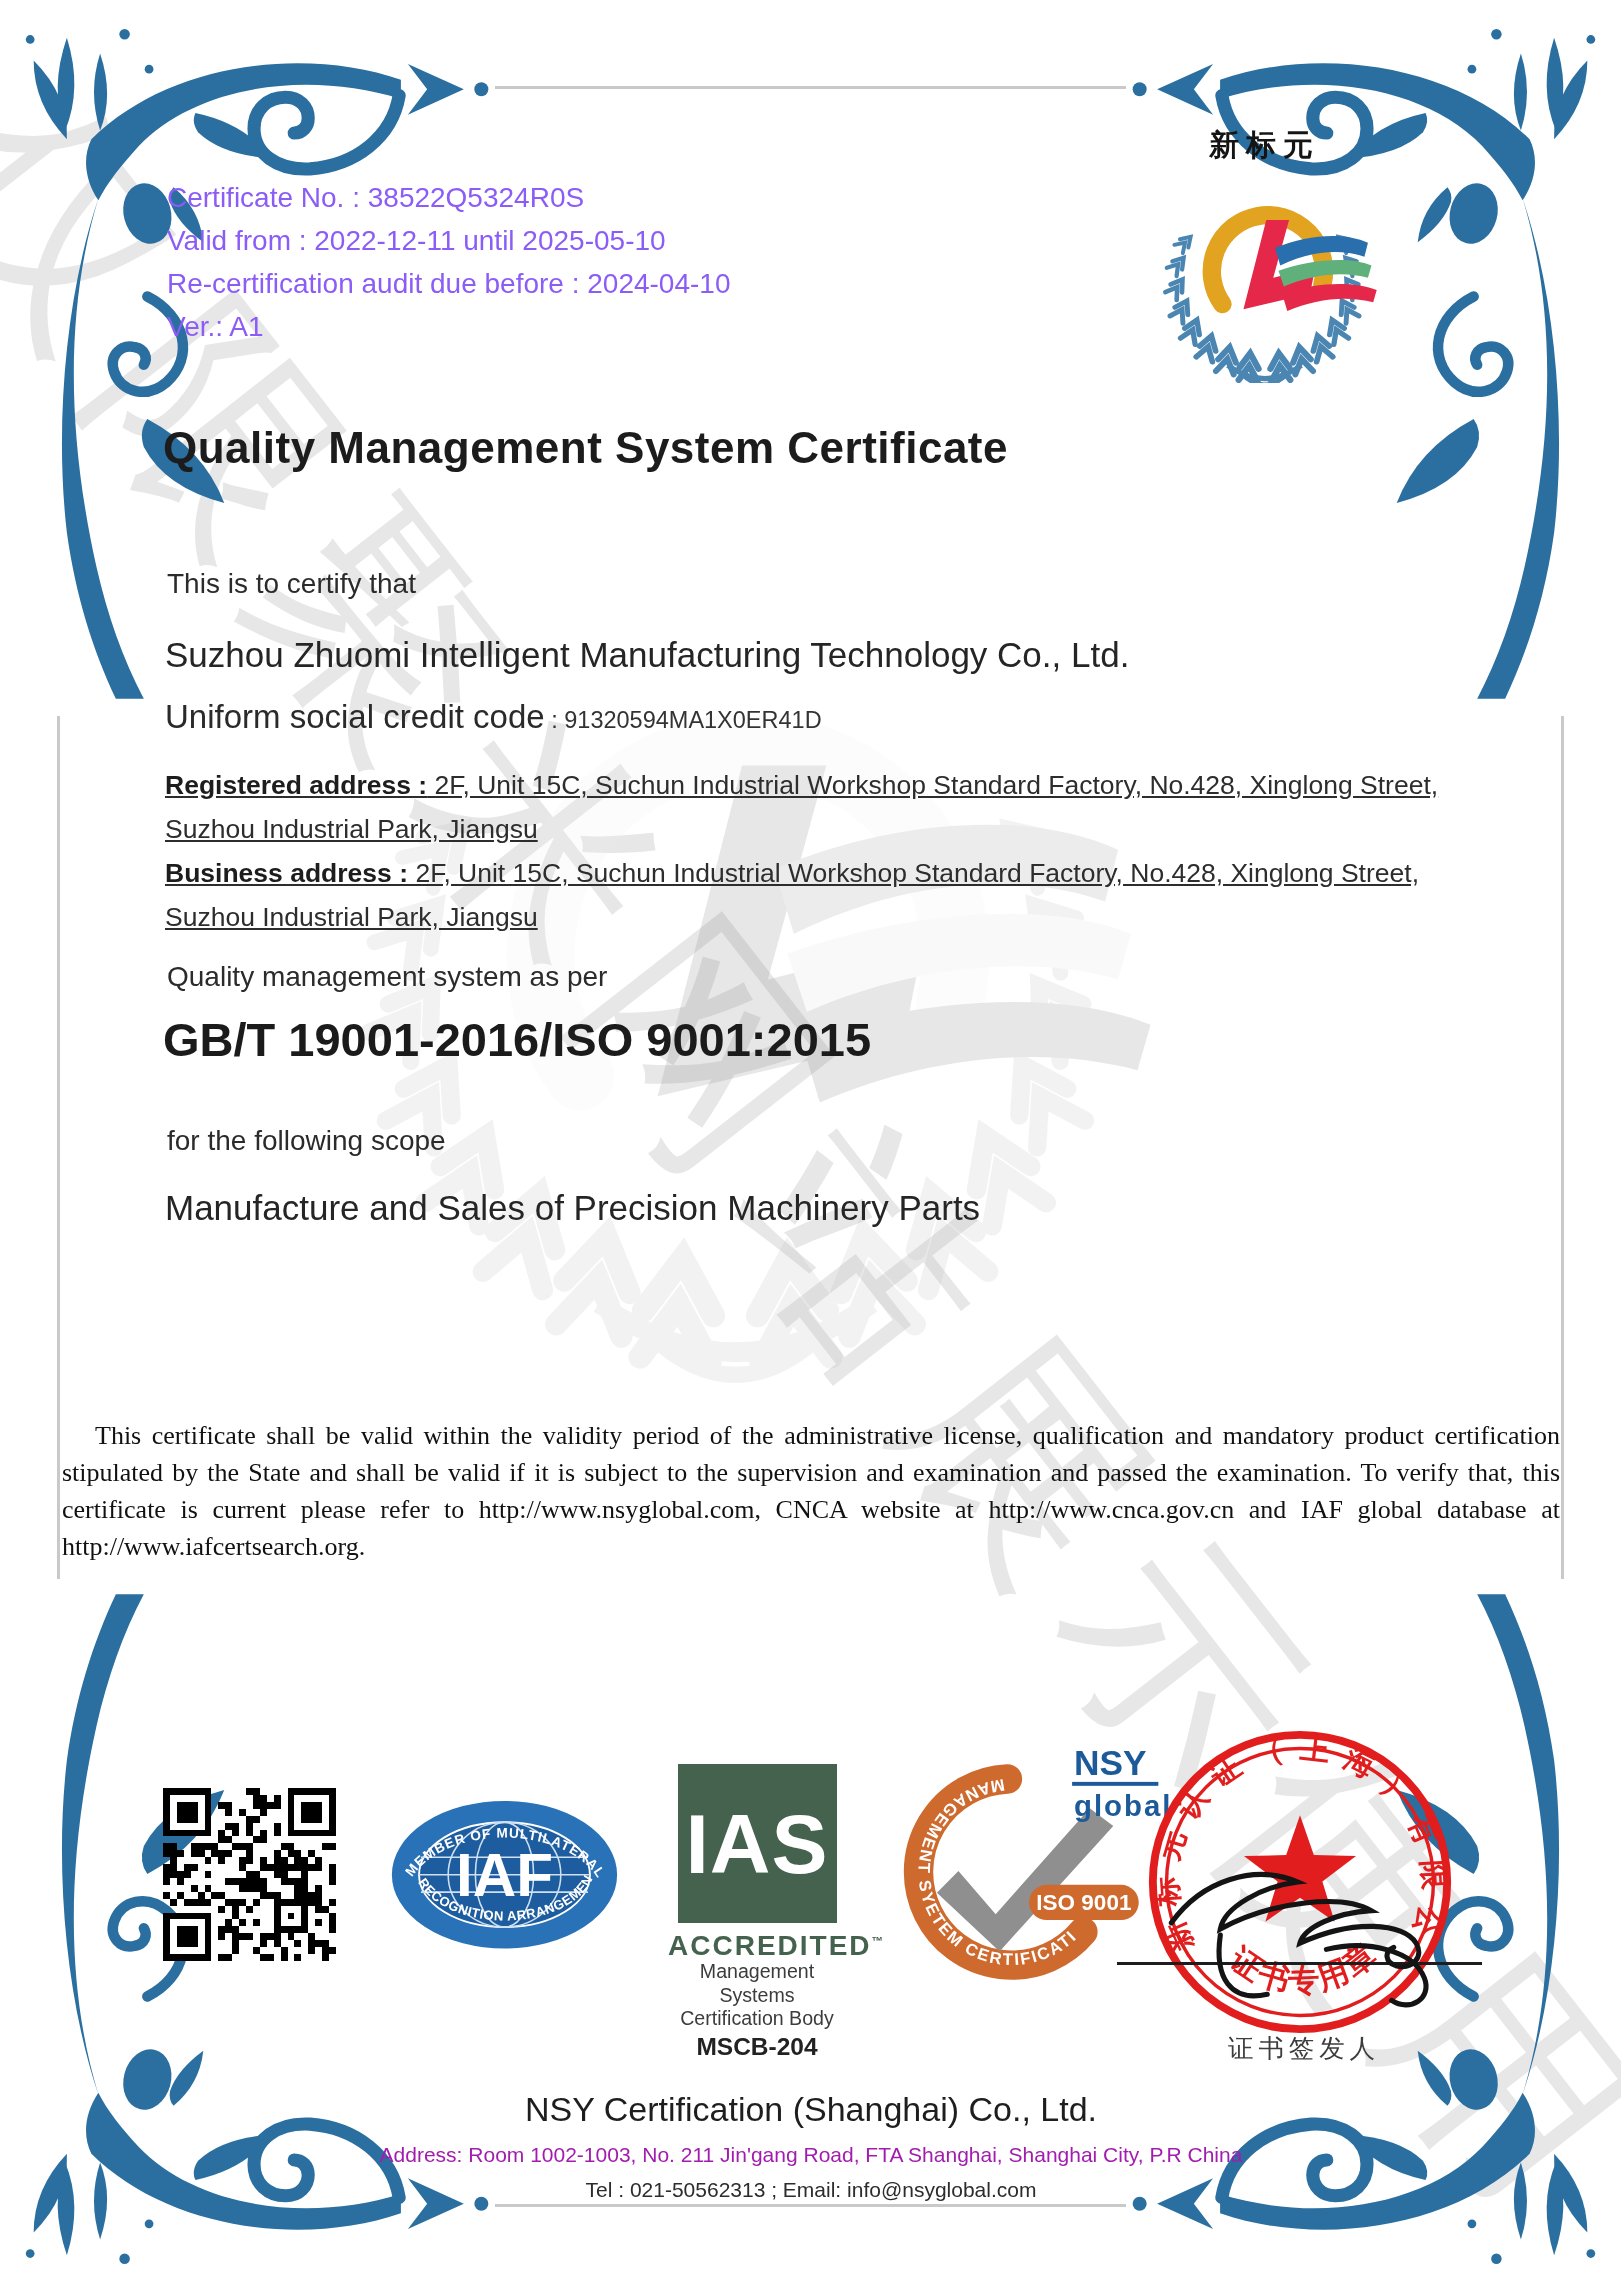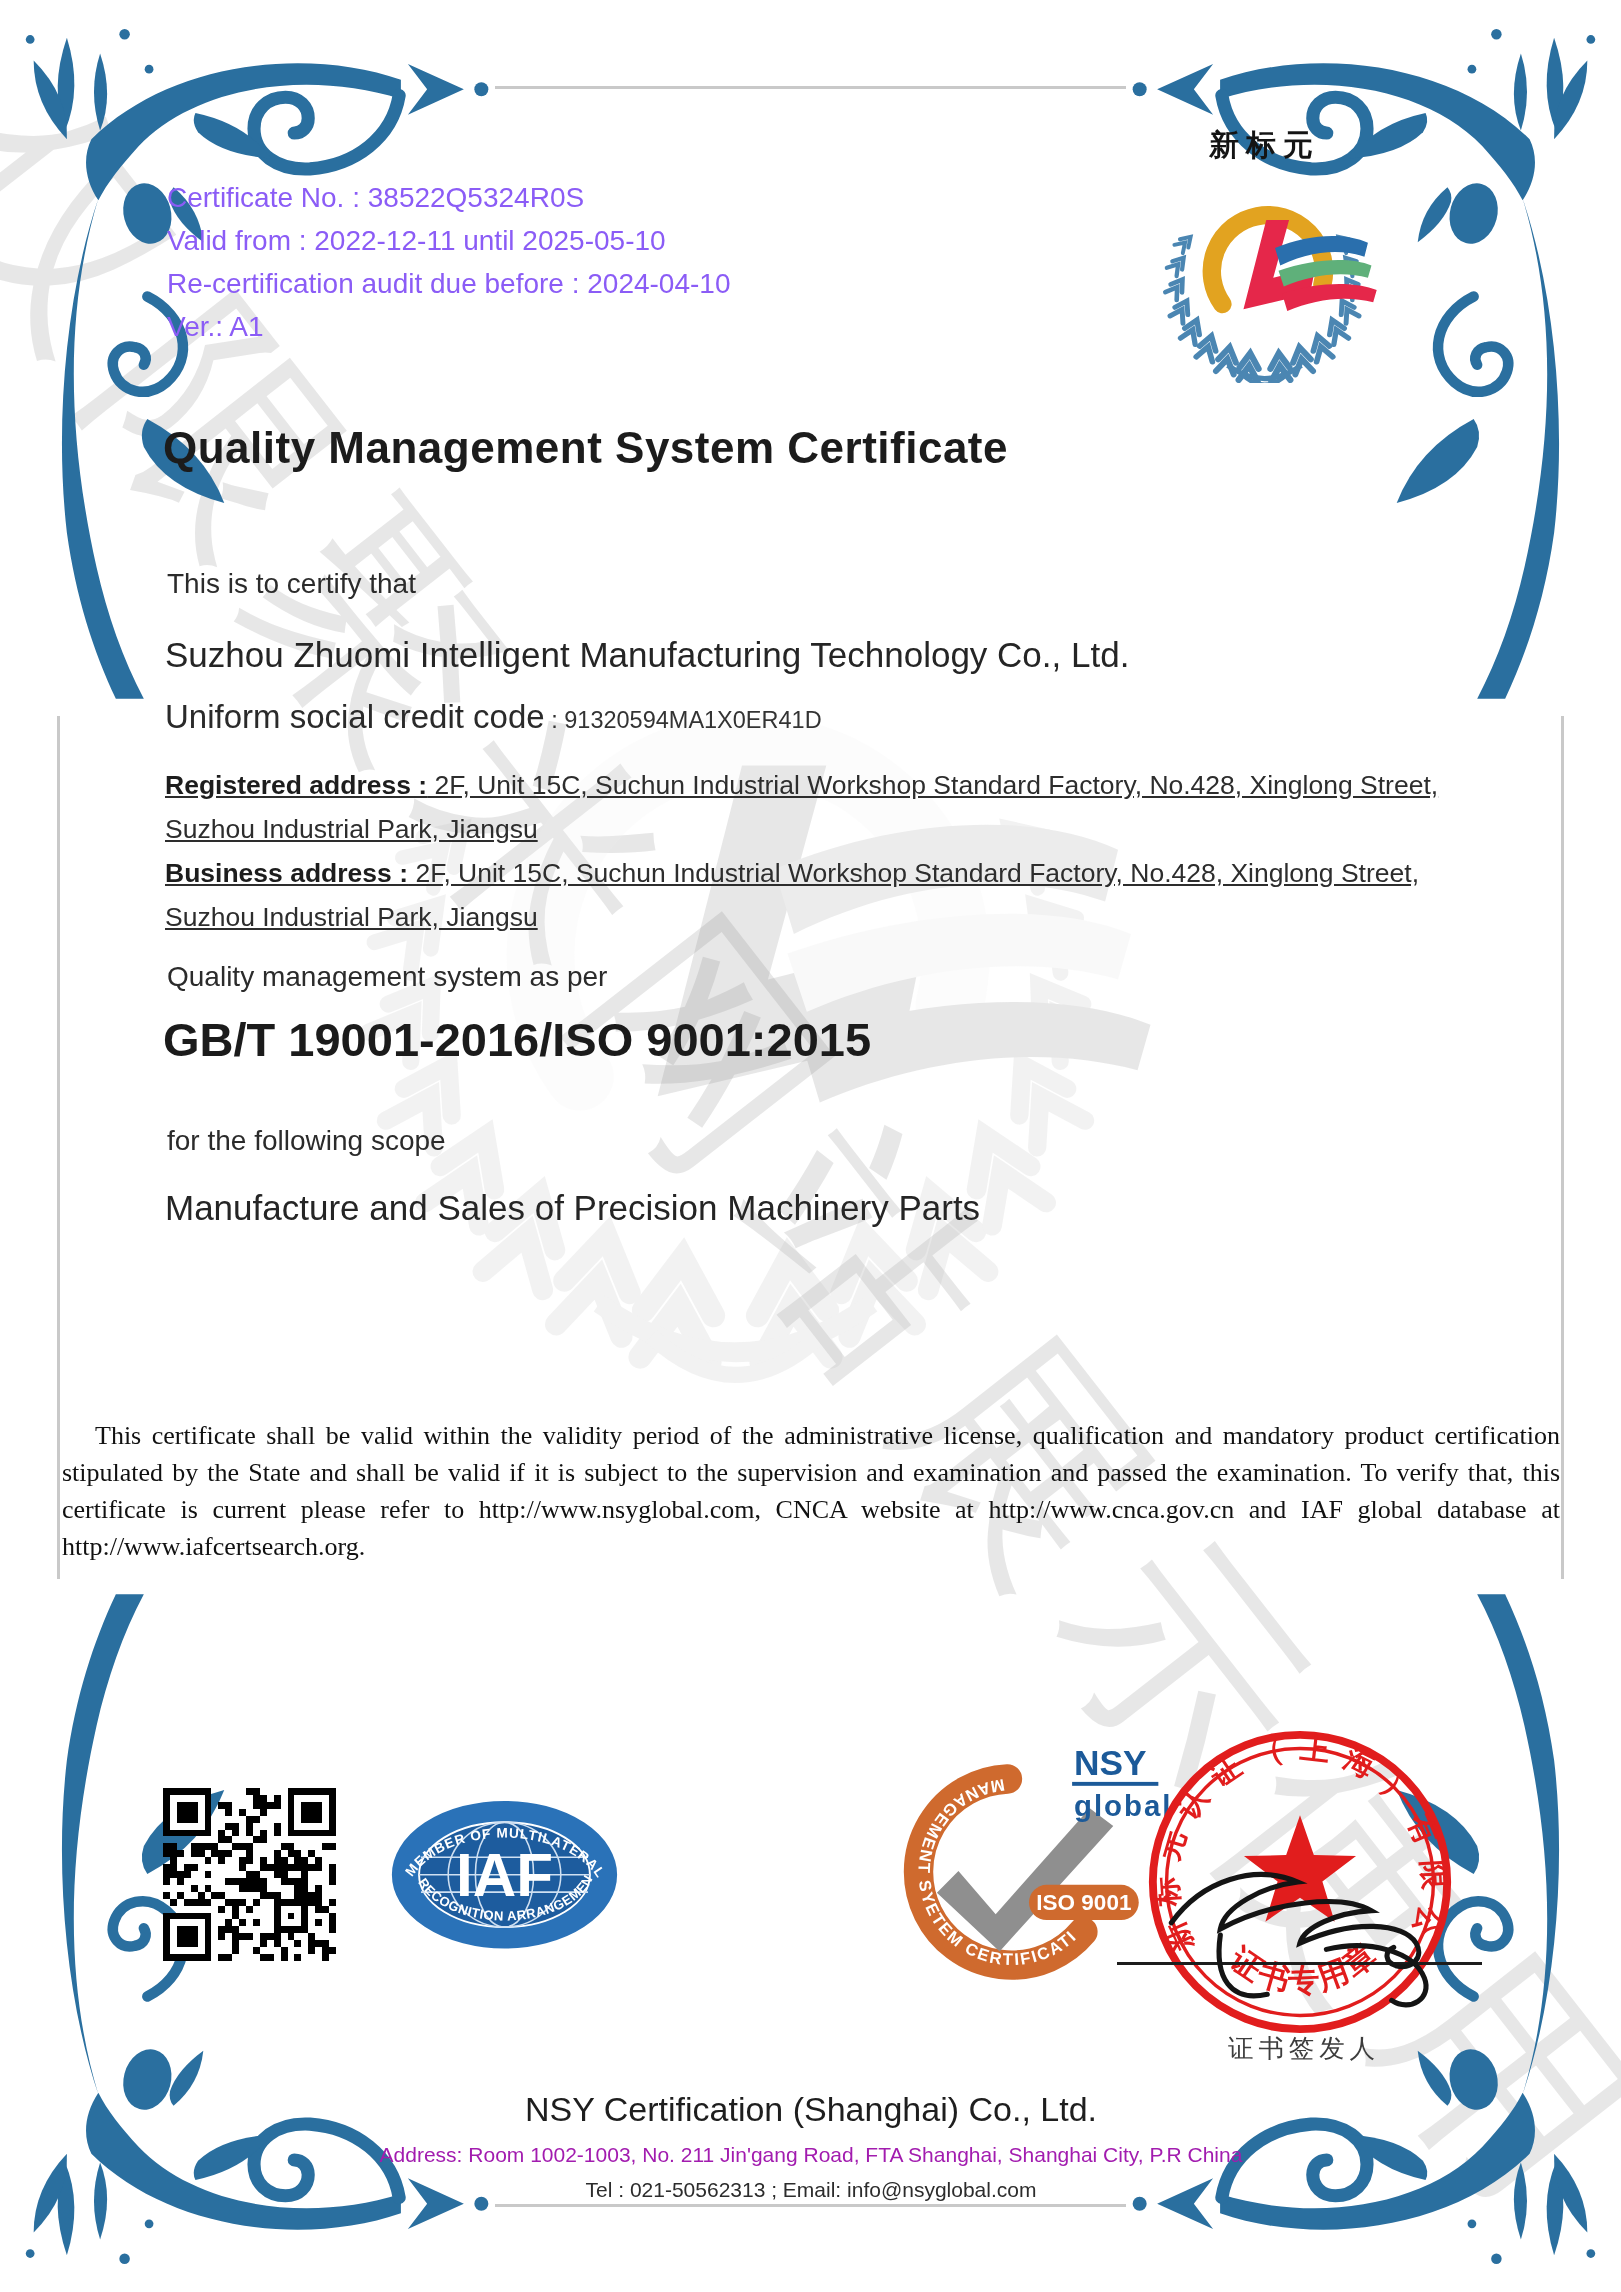--- a/index.html
+++ b/index.html
@@ -420,20 +420,29 @@
         <text font-size="14" font-weight="bold" fill="#fff" letter-spacing="1">
           <textPath href="#iafTop" startOffset="6">MEMBER OF MULTILATERAL</textPath>
         </text>
         <text font-size="13.5" font-weight="bold" fill="#fff" letter-spacing="0.5">
           <textPath href="#iafBot" startOffset="2">RECOGNITION ARRANGEMENT</textPath>
         </text>
         <text x="120" y="102" text-anchor="middle" font-size="62" font-weight="bold" fill="#fff">IAF</text>
       </svg>
     </div>
 
+    <div class="abs ias-wrap">
+      <div class="ias-box">
+          <span>IAS</span>
+        </div>
+      <div class="ias-acc"><span>ACCREDITED</span><sup>™</sup></div>
+      <div class="ias-sub">Management Systems</div>
+      <div class="ias-sub">Certification Body</div>
+      <div class="ias-code">MSCB-204</div>
+    </div>
 
     <div class="abs nsy">
       <svg viewBox="0 0 300 262">
         <defs>
             <path id="nsyArc" d="M128 52 A95 95 0 1 0 205 208"></path>
           </defs>
         <path d="M128 52 A95 95 0 1 0 205 208" fill="none" stroke="#cf6a2e" stroke-width="30" stroke-linecap="round"></path>
         <path d="M78 146 L116 190 L212 82 L236 100 L120 228 L56 168 Z" fill="#8f8f8f"></path>
         <text font-size="17" font-weight="bold" fill="#fff" letter-spacing="2">
           <textPath href="#nsyArc" startOffset="4">MANAGEMENT SYETEM CERTIFICATION</textPath>

